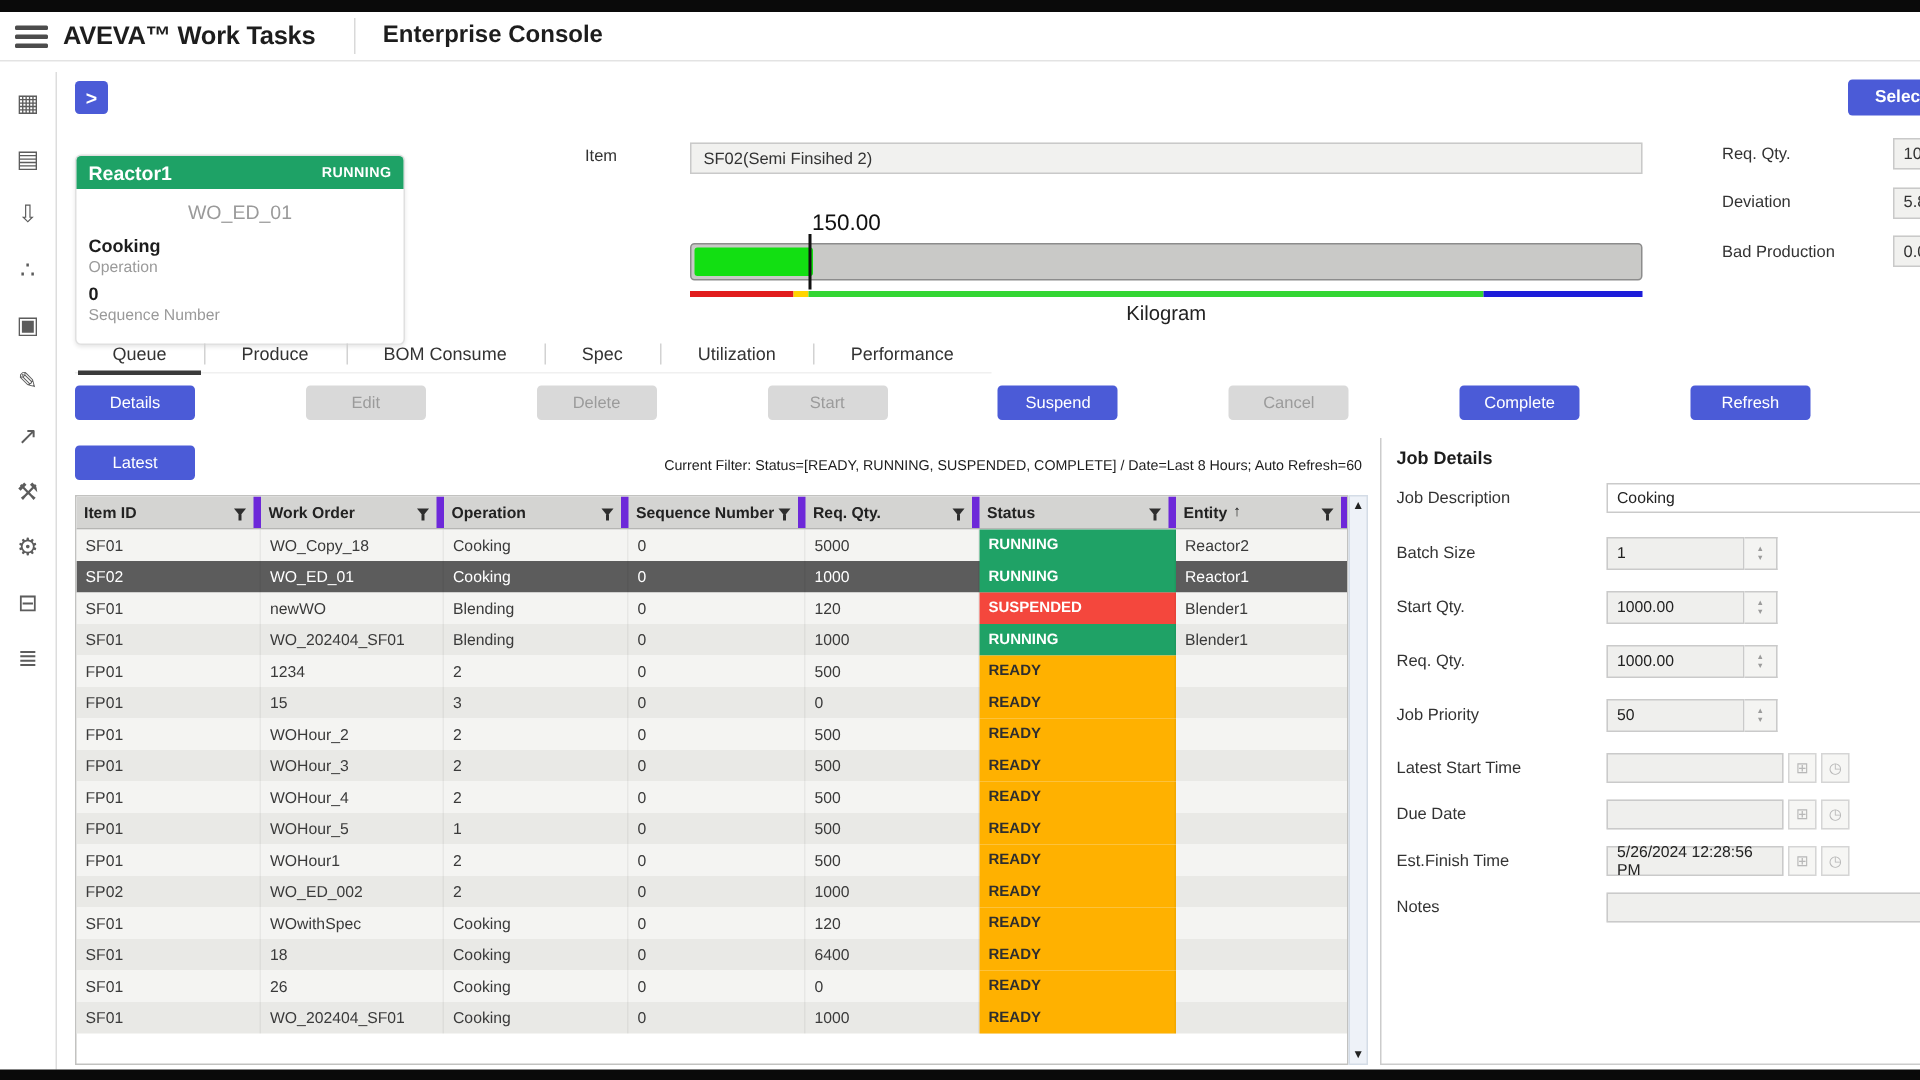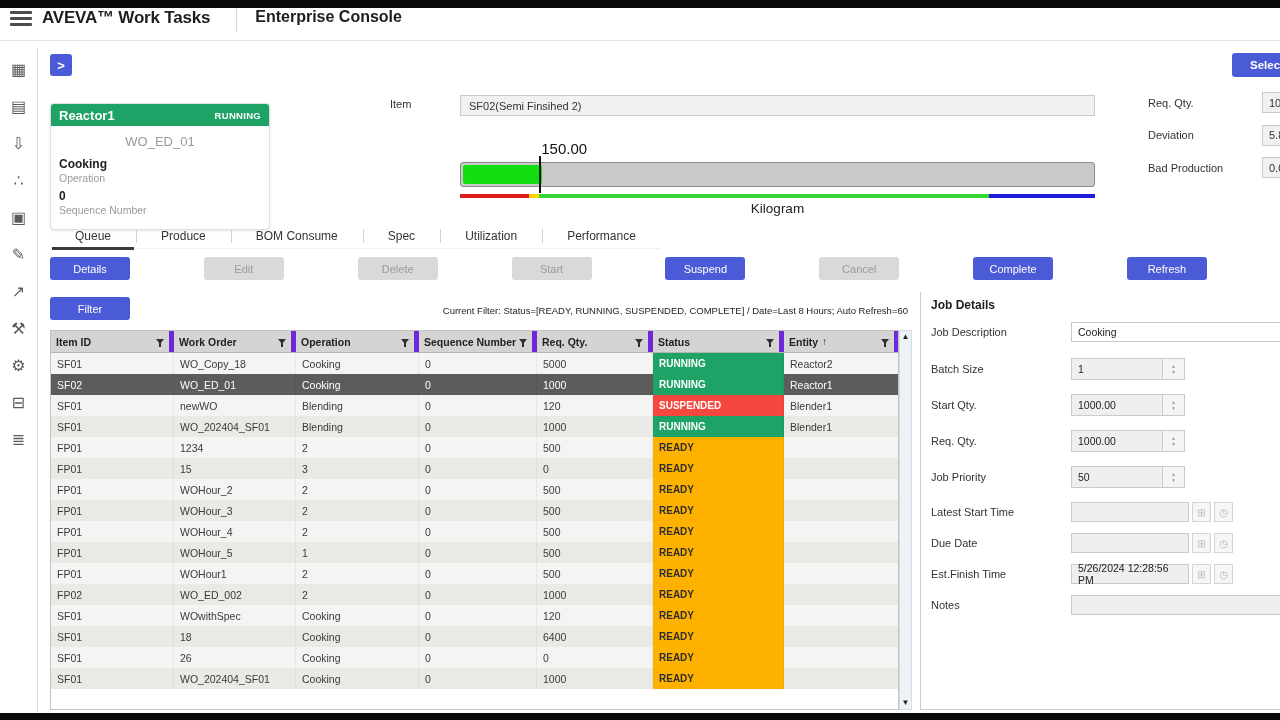--- a/index.html
+++ b/index.html
@@ -4,21 +4,21 @@
 <style>
   * { margin:0; padding:0; box-sizing:border-box; }
   html,body { width:1280px; height:720px; overflow:hidden; background:#000; }
   #app { position:relative; width:1280px; height:720px; background:#fff;
          font-family:"Liberation Sans", sans-serif; overflow:hidden; }
   .topbar    { position:absolute; top:0; left:0; right:0; height:8px; background:#0a0a0a; }
   .bottombar { position:absolute; bottom:0; left:0; right:0; height:7px; background:#0a0a0a; }
 
   
   .app-header { position:absolute; top:8px; left:0; right:0; height:33px; background:#fff;
-                border-bottom:1px solid #e3e3e3; display:flex; }
+                border-bottom:1px solid #e3e3e3; display:flex; align-items:center; }
   .menu-icon { width:22px; margin:0 0 0 10px; cursor:pointer; }
   .menu-icon span { display:block; height:3px; background:#4c4c4c; margin:3px 0; border-radius:1px; }
   .app-title { font-size:17px; font-weight:700; color:#1d1d1d; margin-left:10px; letter-spacing:-0.2px; }
   .header-divider { width:1px; height:24px; background:#d9d9d9; margin:0 18px 0 26px; }
   .app-subtitle { font-size:16px; font-weight:700; color:#1d1d1d; }
 
   
   .sidebar { position:absolute; top:48px; left:0; bottom:7px; width:38px; background:#fff;
              border-right:1px solid #ddd; display:flex; flex-direction:column; align-items:center;
              padding-top:12px; }
@@ -219,21 +219,21 @@
         <button class="abtn primary">Details</button>
         <button class="abtn disabled">Edit</button>
         <button class="abtn disabled">Delete</button>
         <button class="abtn disabled">Start</button>
         <button class="abtn primary">Suspend</button>
         <button class="abtn disabled">Cancel</button>
         <button class="abtn primary">Complete</button>
         <button class="abtn primary">Refresh</button>
       </div>
 
-    <button class="filter-btn">Filter</button>
+    <button class="filter-btn">Latest</button>
     <div class="filter-text">Current Filter: Status=[READY, RUNNING, SUSPENDED, COMPLETE] / Date=Last 8 Hours; Auto Refresh=60</div>
 
     <div class="table-outer">
       <div class="thead tgrid">
           <div class="th">
             <span class="th-label">Item ID</span>
             <span class="funnel"></span>
           </div>
           <div class="th">
             <span class="th-label">Work Order</span>

